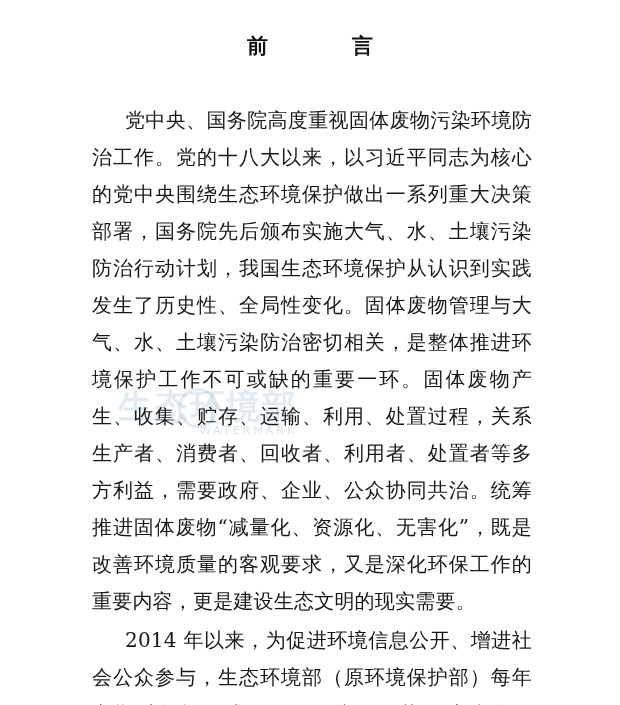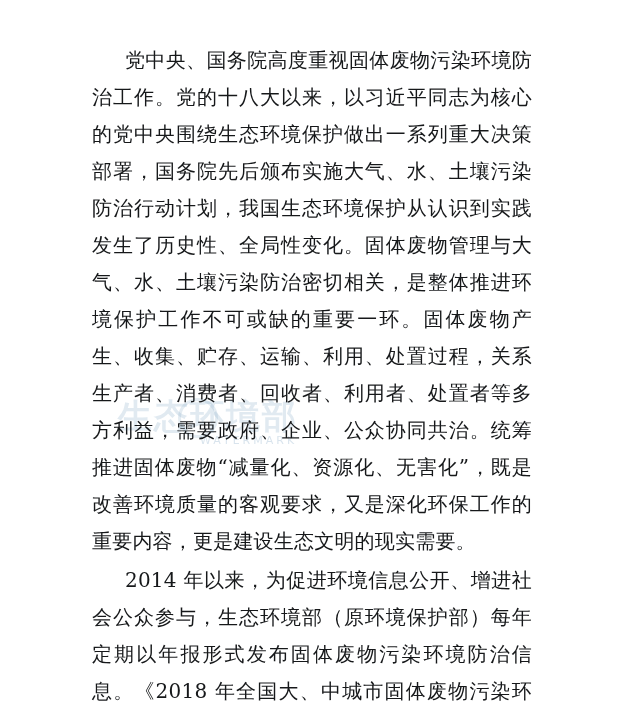--- a/index.html
+++ b/index.html
@@ -97,19 +97,20 @@
 <body>
 
 <div class="page">
 
   <div class="watermark">
     <div class="wm-logo"></div>
     <div class="wm-text">生态环境部</div>
     <div class="wm-sub">WATERMARK</div>
   </div>
 
+  <h1 class="doc-title">前　　言</h1>
 
   <div class="body-area">
     <p class="para">党中央、国务院高度重视固体废物污染环境防治工作。党的十八大以来，以习近平同志为核心的党中央围绕生态环境保护做出一系列重大决策部署，国务院先后颁布实施大气、水、土壤污染防治行动计划，我国生态环境保护从认识到实践发生了历史性、全局性变化。固体废物管理与大气、水、土壤污染防治密切相关，是整体推进环境保护工作不可或缺的重要一环。固体废物产生、收集、贮存、运输、利用、处置过程，关系生产者、消费者、回收者、利用者、处置者等多方利益，需要政府、企业、公众协同共治。统筹推进固体废物“减量化、资源化、无害化”，既是改善环境质量的客观要求，又是深化环保工作的重要内容，更是建设生态文明的现实需要。</p>
     <p class="para">2014 年以来，为促进环境信息公开、增进社会公众参与，生态环境部（原环境保护部）每年定期以年报形式发布固体废物污染环境防治信息。《2018 年全国大、中城市固体废物污染环境防治年报》从大中城市信息发布、重点工作进展、能力建设以及地方工作实践等方面，系统介绍了 2017 年我国固体废物污染环境防治工作的相关情况。</p>
   </div>
 
 </div>
 
 </body></html>

